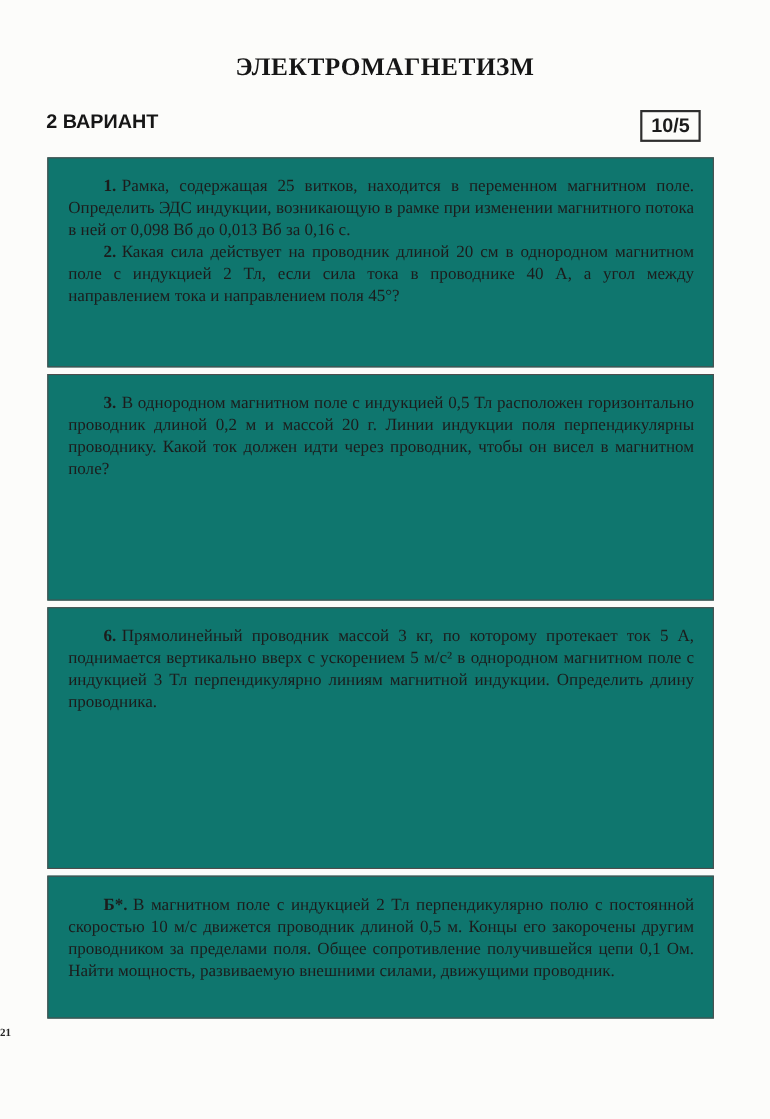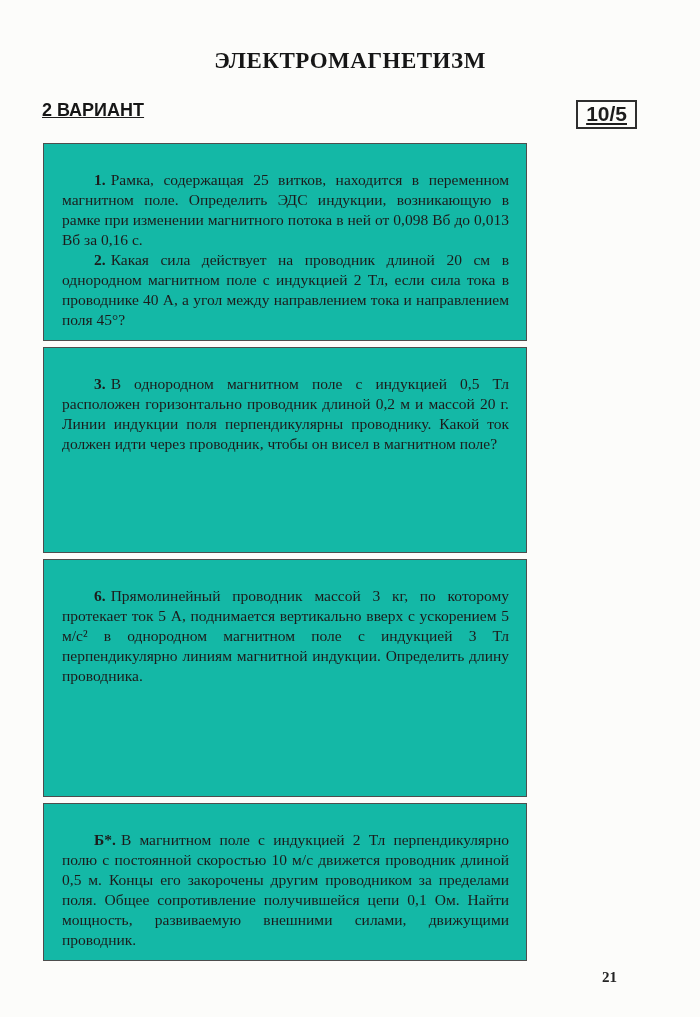--- a/index.html
+++ b/index.html
@@ -19,43 +19,42 @@
     font-weight: 700;
     font-size: 23px;
     letter-spacing: 0.5px;
     color: #161616;
   }
   .variant-row {
     margin: 26px 63px 14px 42px;
     display: flex;
     justify-content: space-between;
     align-items: flex-start;
-    text-decoration: underline;
   }
   .variant-label {
     font-family: "Liberation Sans", "DejaVu Sans", sans-serif;
     font-weight: 700;
     font-size: 18px;
     color: #161616;
   }
   .difficulty-badge {
     font-family: "Liberation Sans", "DejaVu Sans", sans-serif;
     font-weight: 700;
-    font-size: 21px;
+    font-size: 18px;
     border: 2px solid #2e2e2e;
     padding: 0px 8px 1px 8px;
     background: #fcfcfa;
     line-height: 24px;
   }
   .group {
     margin: 0 0 6px 43px;
-    width: 484px;
+    width: 606px;
     border: 1px solid #4d4d4d;
-    padding: 26px 17px 10px 18px;
-    background: #14b8a6;
+    padding: 16px 17px 10px 18px;
+    background: #0f766e;
   }
   .group-1 { min-height: 191px; }
   .group-2 { min-height: 206px; }
   .group-3 { min-height: 238px; }
   .group-4 { min-height: 130px; }
   .problem {
     font-size: 15.5px;
     line-height: 20px;
     text-align: justify;
     text-indent: 32px;
@@ -77,23 +76,22 @@
     font-style: italic;
     font-size: 11px;
     vertical-align: -4px;
   }
   .formula sup {
     font-size: 11px;
     vertical-align: 6px;
   }
   .page-number {
     width: 617px;
-    text-align: right;
     margin-top: 8px;
-    font-size: 15px;
+    font-size: 10px;
     font-weight: 700;
     color: #242424;
   }
 </style>
 </head>
 <body>
 
 <h1 class="page-title">ЭЛЕКТРОМАГНЕТИЗМ</h1>
 
 <div class="variant-row">

